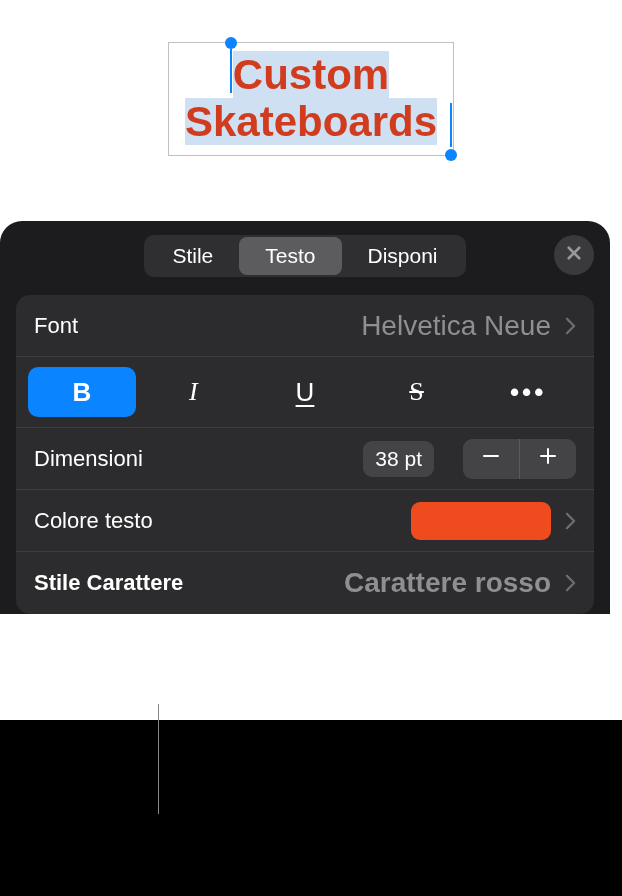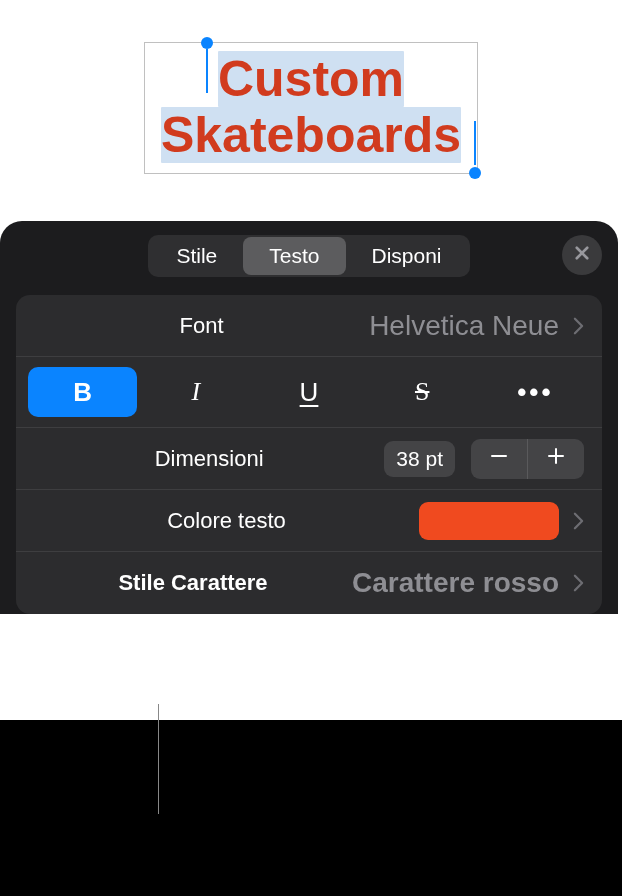--- a/index.html
+++ b/index.html
@@ -22,21 +22,21 @@
       position: relative;
     }
     .text-box {
       border: 1px solid #c0c0c0;
       padding: 8px 16px 10px 16px;
       position: relative;
       text-align: center;
       line-height: 1.12;
     }
     .text-box .selected-text {
-      font-size: 50px;
+      font-size: 42px;
       font-weight: 700;
       color: #d13b1e;
       background: #cfe0f2;
       border-radius: 1px;
     }
     .cursor-dot {
       width: 12px;
       height: 12px;
       background: #0a84ff;
       border-radius: 50%;
@@ -49,21 +49,21 @@
       background: #0a84ff;
       position: absolute;
     }
     .cursor-bar.top { top: 6px; left: 61px; height: 44px; }
     .cursor-bar.bottom { bottom: 8px; right: 1px; height: 44px; }
 
     .panel {
       position: absolute;
       top: 221px;
       left: 0;
-      right: 4px;
+      right: 12px;
       background: #1c1c1e;
       border-radius: 22px 22px 0 0;
       color: #fff;
       padding-top: 14px;
     }
     .panel-header {
       display: flex;
       align-items: center;
       padding: 0 16px 18px 16px;
       position: relative;
@@ -110,21 +110,21 @@
       display: flex;
       align-items: center;
       padding: 0 18px;
       min-height: 62px;
       border-bottom: 1px solid #3e3e40;
       font-size: 22px;
       color: #fff;
       position: relative;
     }
     .row:last-child { border-bottom: none; font-weight: bold; }
-    .row .label { flex: 1; text-align: center; }
+    .row .label { flex: 1; }
     .row .value { color: #8e8e93; font-size: 28px; }
     .chevron {
       margin-left: 14px;
       display: flex;
       align-items: center;
     }
     .chevron svg { width: 11px; height: 18px; }
 
     .format-row {
       padding: 10px 10px;
@@ -148,21 +148,21 @@
     .fmt-btn.active { background: #0a84ff; }
     .fmt-btn .b { font-weight: 800; }
     .fmt-btn .i { font-style: italic; font-family: Georgia, serif; }
     .fmt-btn .u { text-decoration: underline; text-underline-offset: 4px; }
     .fmt-btn .s { text-decoration: line-through; font-family: Georgia, serif; }
     .fmt-btn .more { letter-spacing: 3px; font-weight: 700; }
 
     .size-controls {
       display: flex;
       align-items: center;
-      gap: 16px;
+      gap: 29px;
     }
     .size-chip {
       background: #444446;
       border-radius: 9px;
       padding: 6px 12px;
       font-size: 21px;
       color: #fff;
     }
     .stepper {
       display: flex;

